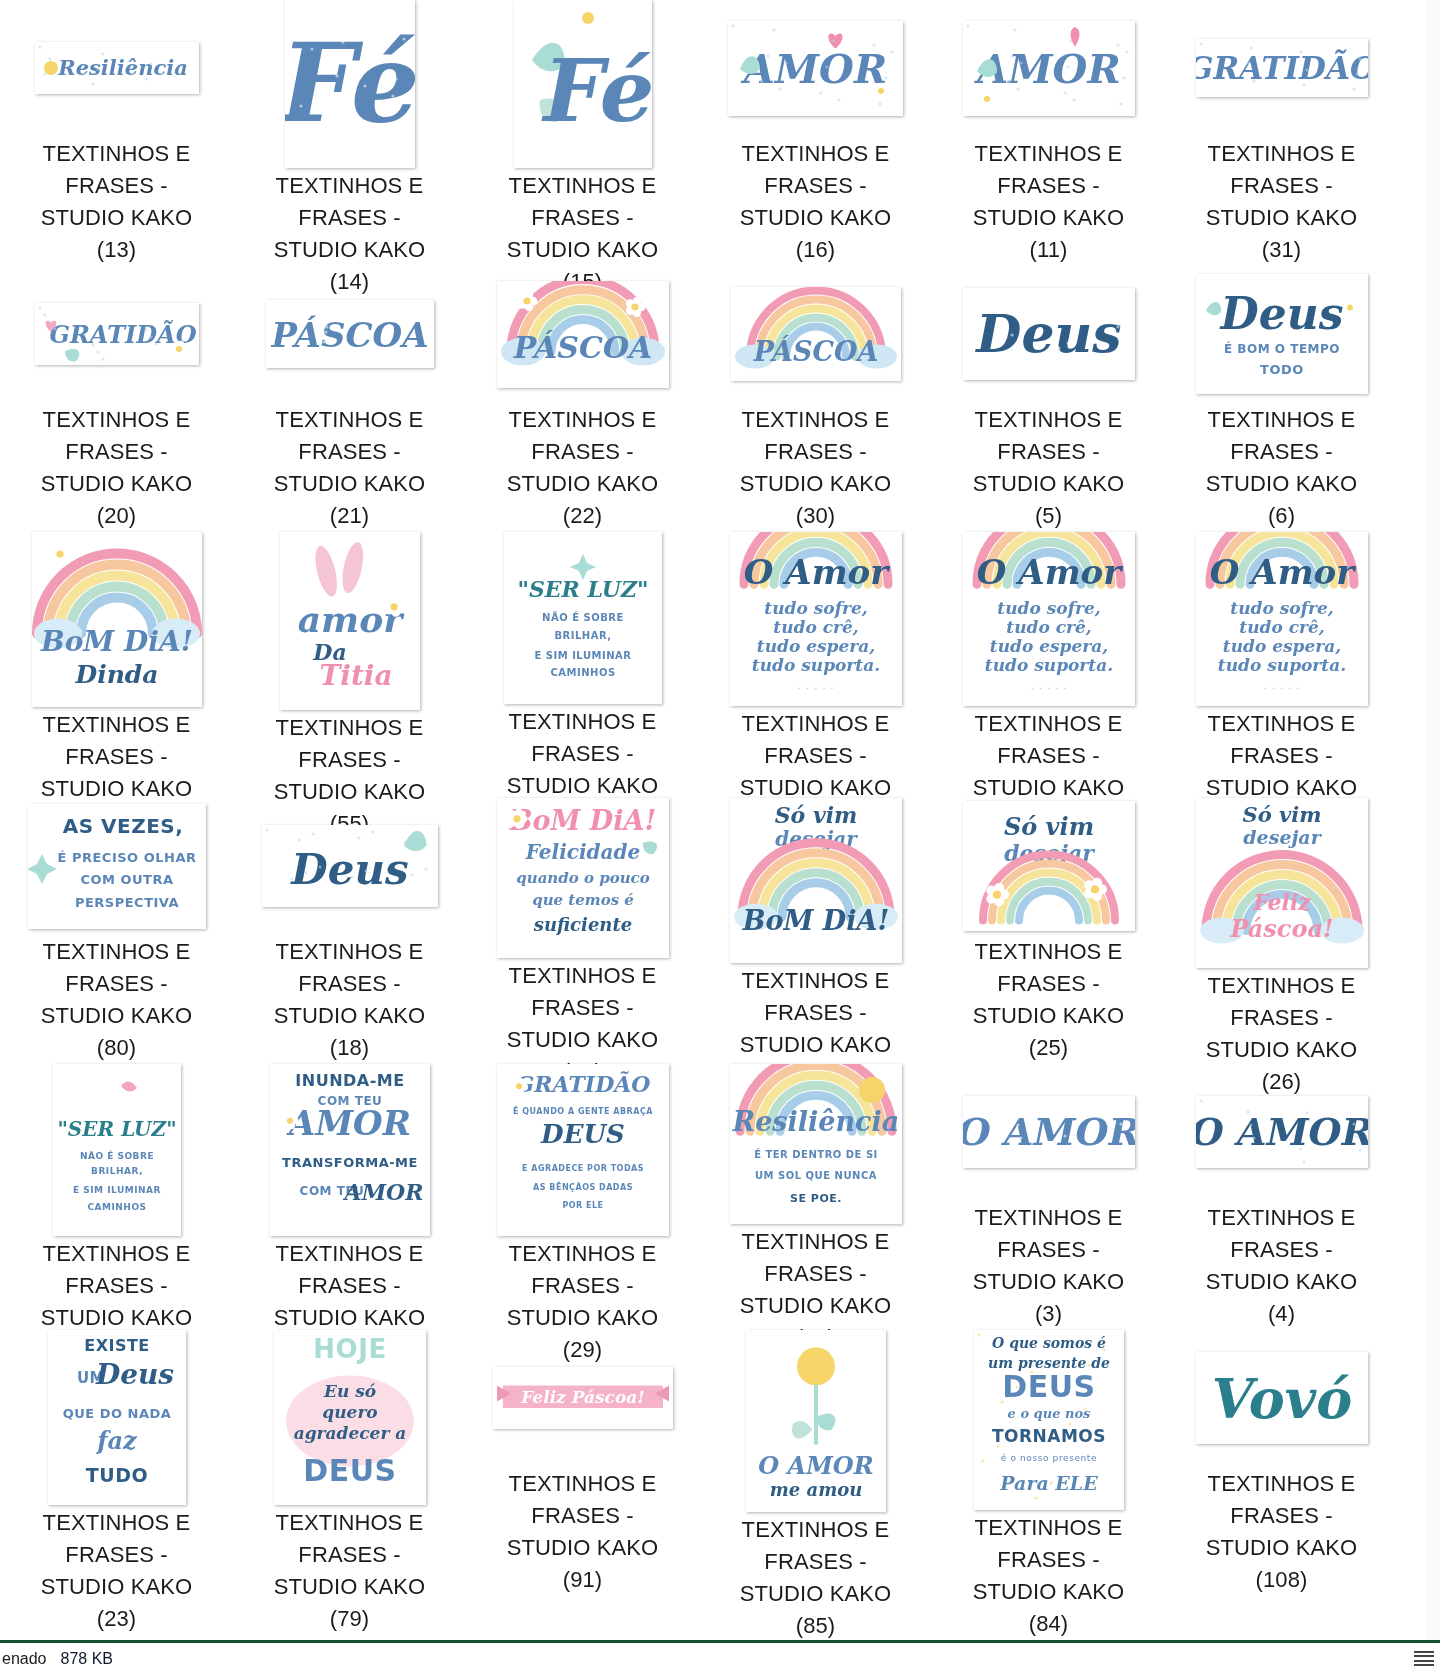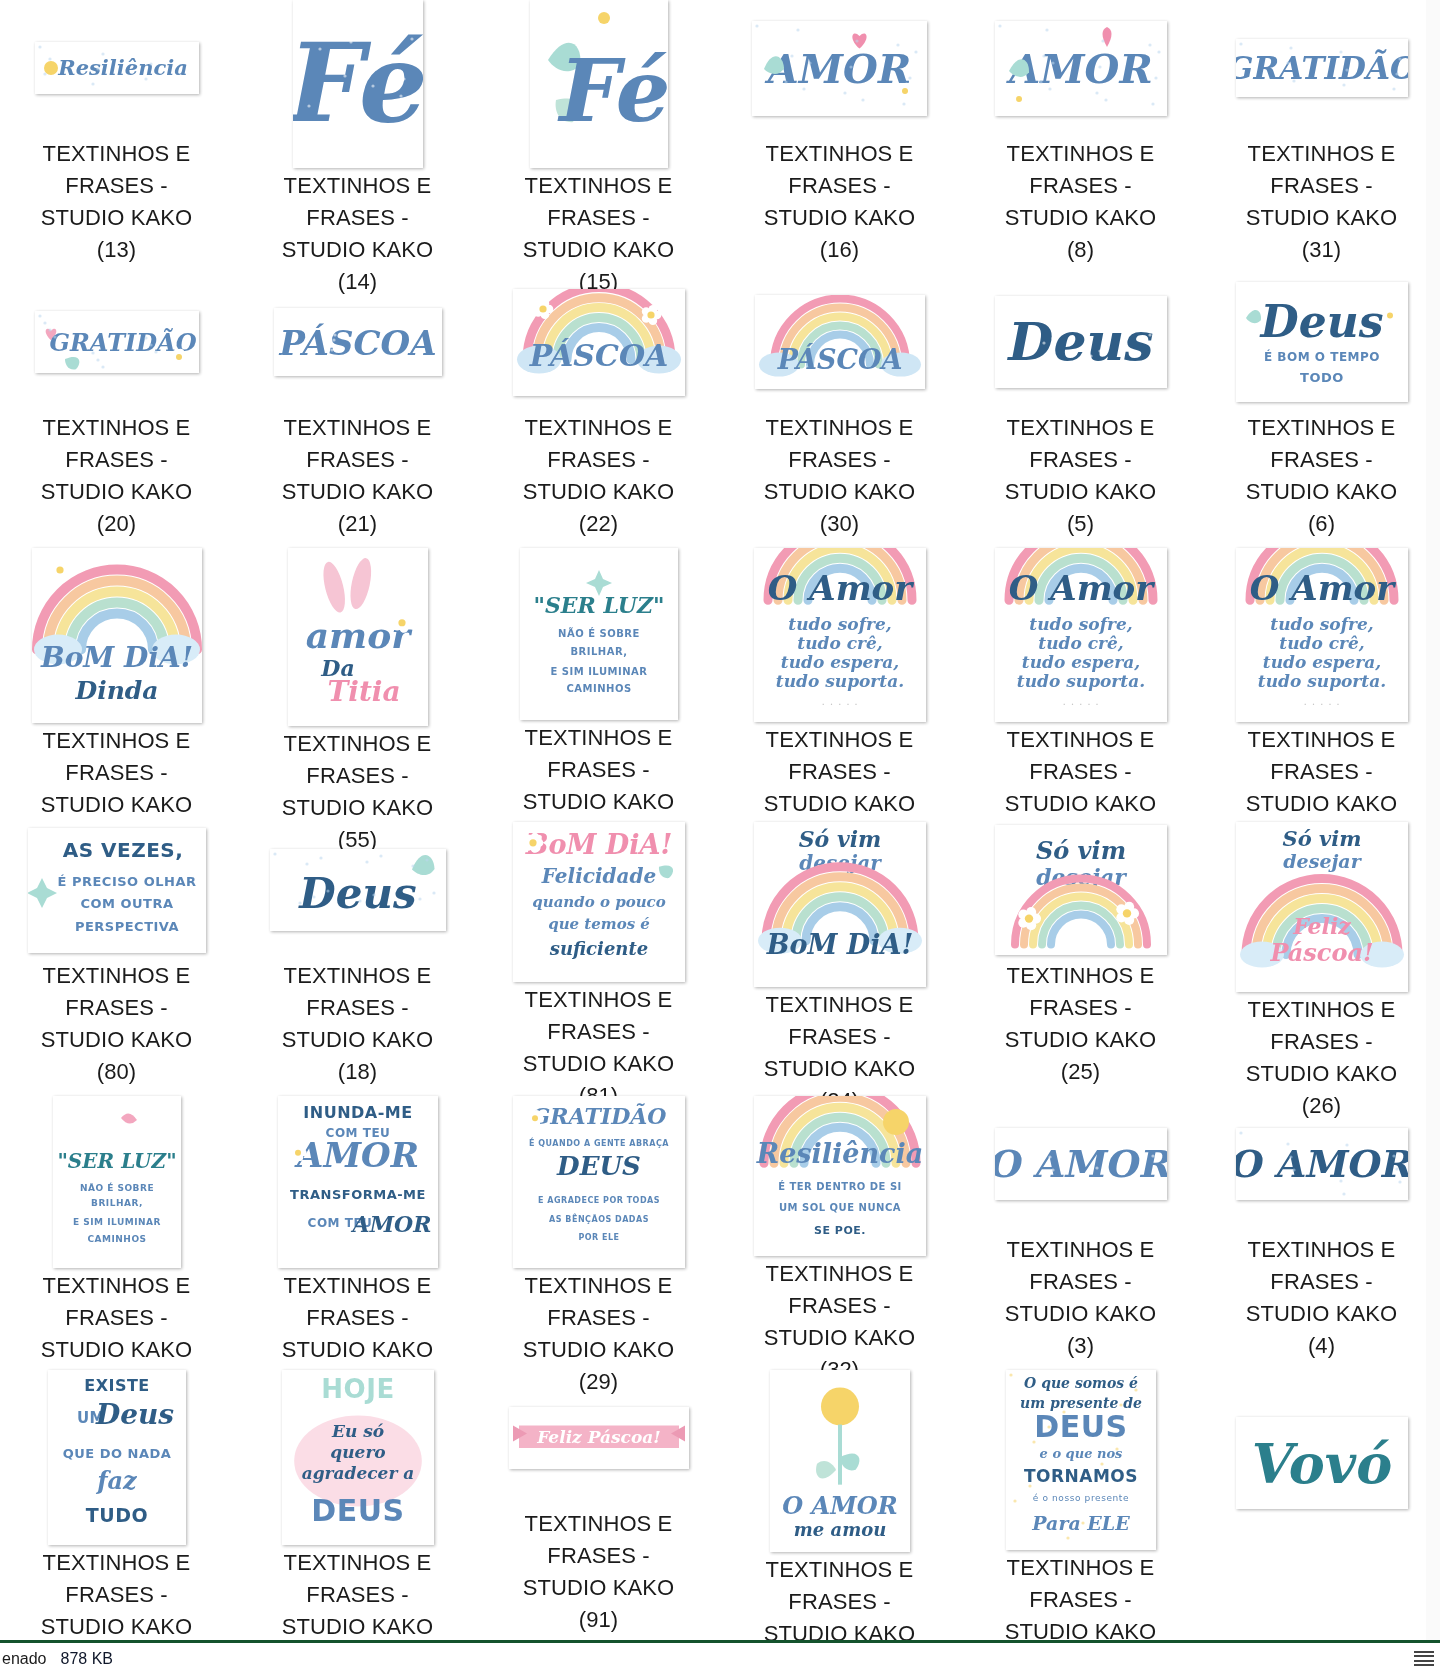--- a/index.html
+++ b/index.html
@@ -19,21 +19,20 @@
     position: absolute;
     left: 0;
     top: 0;
     width: 1400px;
     padding: 0;
     display: grid;
     grid-template-columns: repeat(6, 233px);
     grid-auto-rows: 266px;
     column-gap: 0px;
     row-gap: 0px;
-    gap: 8px;
   }
 
   .cell {
     width: 233px;
     height: 266px;
     display: flex;
     flex-direction: column;
     align-items: center;
     justify-content: flex-start;
     box-sizing: border-box;
@@ -267,21 +266,21 @@
             <circle cx="52" cy="9" r="1.6" fill="#bcd7ee" opacity="0.55"></circle>
             <circle cx="105" cy="46" r="1.6" fill="#bcd7ee" opacity="0.55"></circle>
             <circle cx="158" cy="83" r="1.6" fill="#bcd7ee" opacity="0.55"></circle>
             <circle cx="49" cy="35" r="1.6" fill="#bcd7ee" opacity="0.55"></circle>
             <circle cx="102" cy="72" r="1.6" fill="#bcd7ee" opacity="0.55"></circle>
             <circle cx="155" cy="24" r="1.6" fill="#bcd7ee" opacity="0.55"></circle>
             <circle cx="46" cy="61" r="1.6" fill="#bcd7ee" opacity="0.55"></circle>
           </svg>
         </div>
       </div>
-      <div class="label">TEXTINHOS E FRASES - STUDIO KAKO (8)</div>
+      <div class="label">TEXTINHOS E FRASES - STUDIO KAKO (11)</div>
     </div>
     <div class="cell">
       <div class="thumb-wrap">
         <div class="thumb" style="width: 172px; height: 58px;">
           <svg class="art" viewBox="0 0 172 58" xmlns="http://www.w3.org/2000/svg">
             <rect width="172" height="58" fill="#fff"></rect>
             <text x="86" y="40" font-family="DejaVu Serif, serif" font-size="31" font-style="italic" font-weight="bold" fill="#5b87b8" text-anchor="middle">GRATIDÃO</text>
             <circle cx="5" cy="5" r="1.6" fill="#bcd7ee" opacity="0.55"></circle>
             <circle cx="58" cy="42" r="1.6" fill="#bcd7ee" opacity="0.55"></circle>
             <circle cx="111" cy="31" r="1.6" fill="#bcd7ee" opacity="0.55"></circle>
@@ -933,20 +932,21 @@
     </div>
     <div class="cell">
       <div class="thumb-wrap">
         <div class="thumb" style="width: 172px; height: 92px;">
           <svg class="art" viewBox="0 0 172 92" xmlns="http://www.w3.org/2000/svg">
             <rect width="172" height="92" fill="#fff"></rect>
             <text x="86" y="66.24" font-family="DejaVu Serif, serif" font-size="54" font-weight="bold" font-style="italic" fill="#2b7f8c" text-anchor="middle">Vovó</text>
           </svg>
         </div>
       </div>
+      <div class="label">TEXTINHOS E FRASES - STUDIO KAKO (108)</div>
     </div>
   </div>
 
 <div id="scroll-track"></div>
 
 <div id="statusbar">
   <span id="status-text">enado</span>
   <span id="status-size">878 KB</span>
   <div id="view-icons">
     <span class="view-ico">

